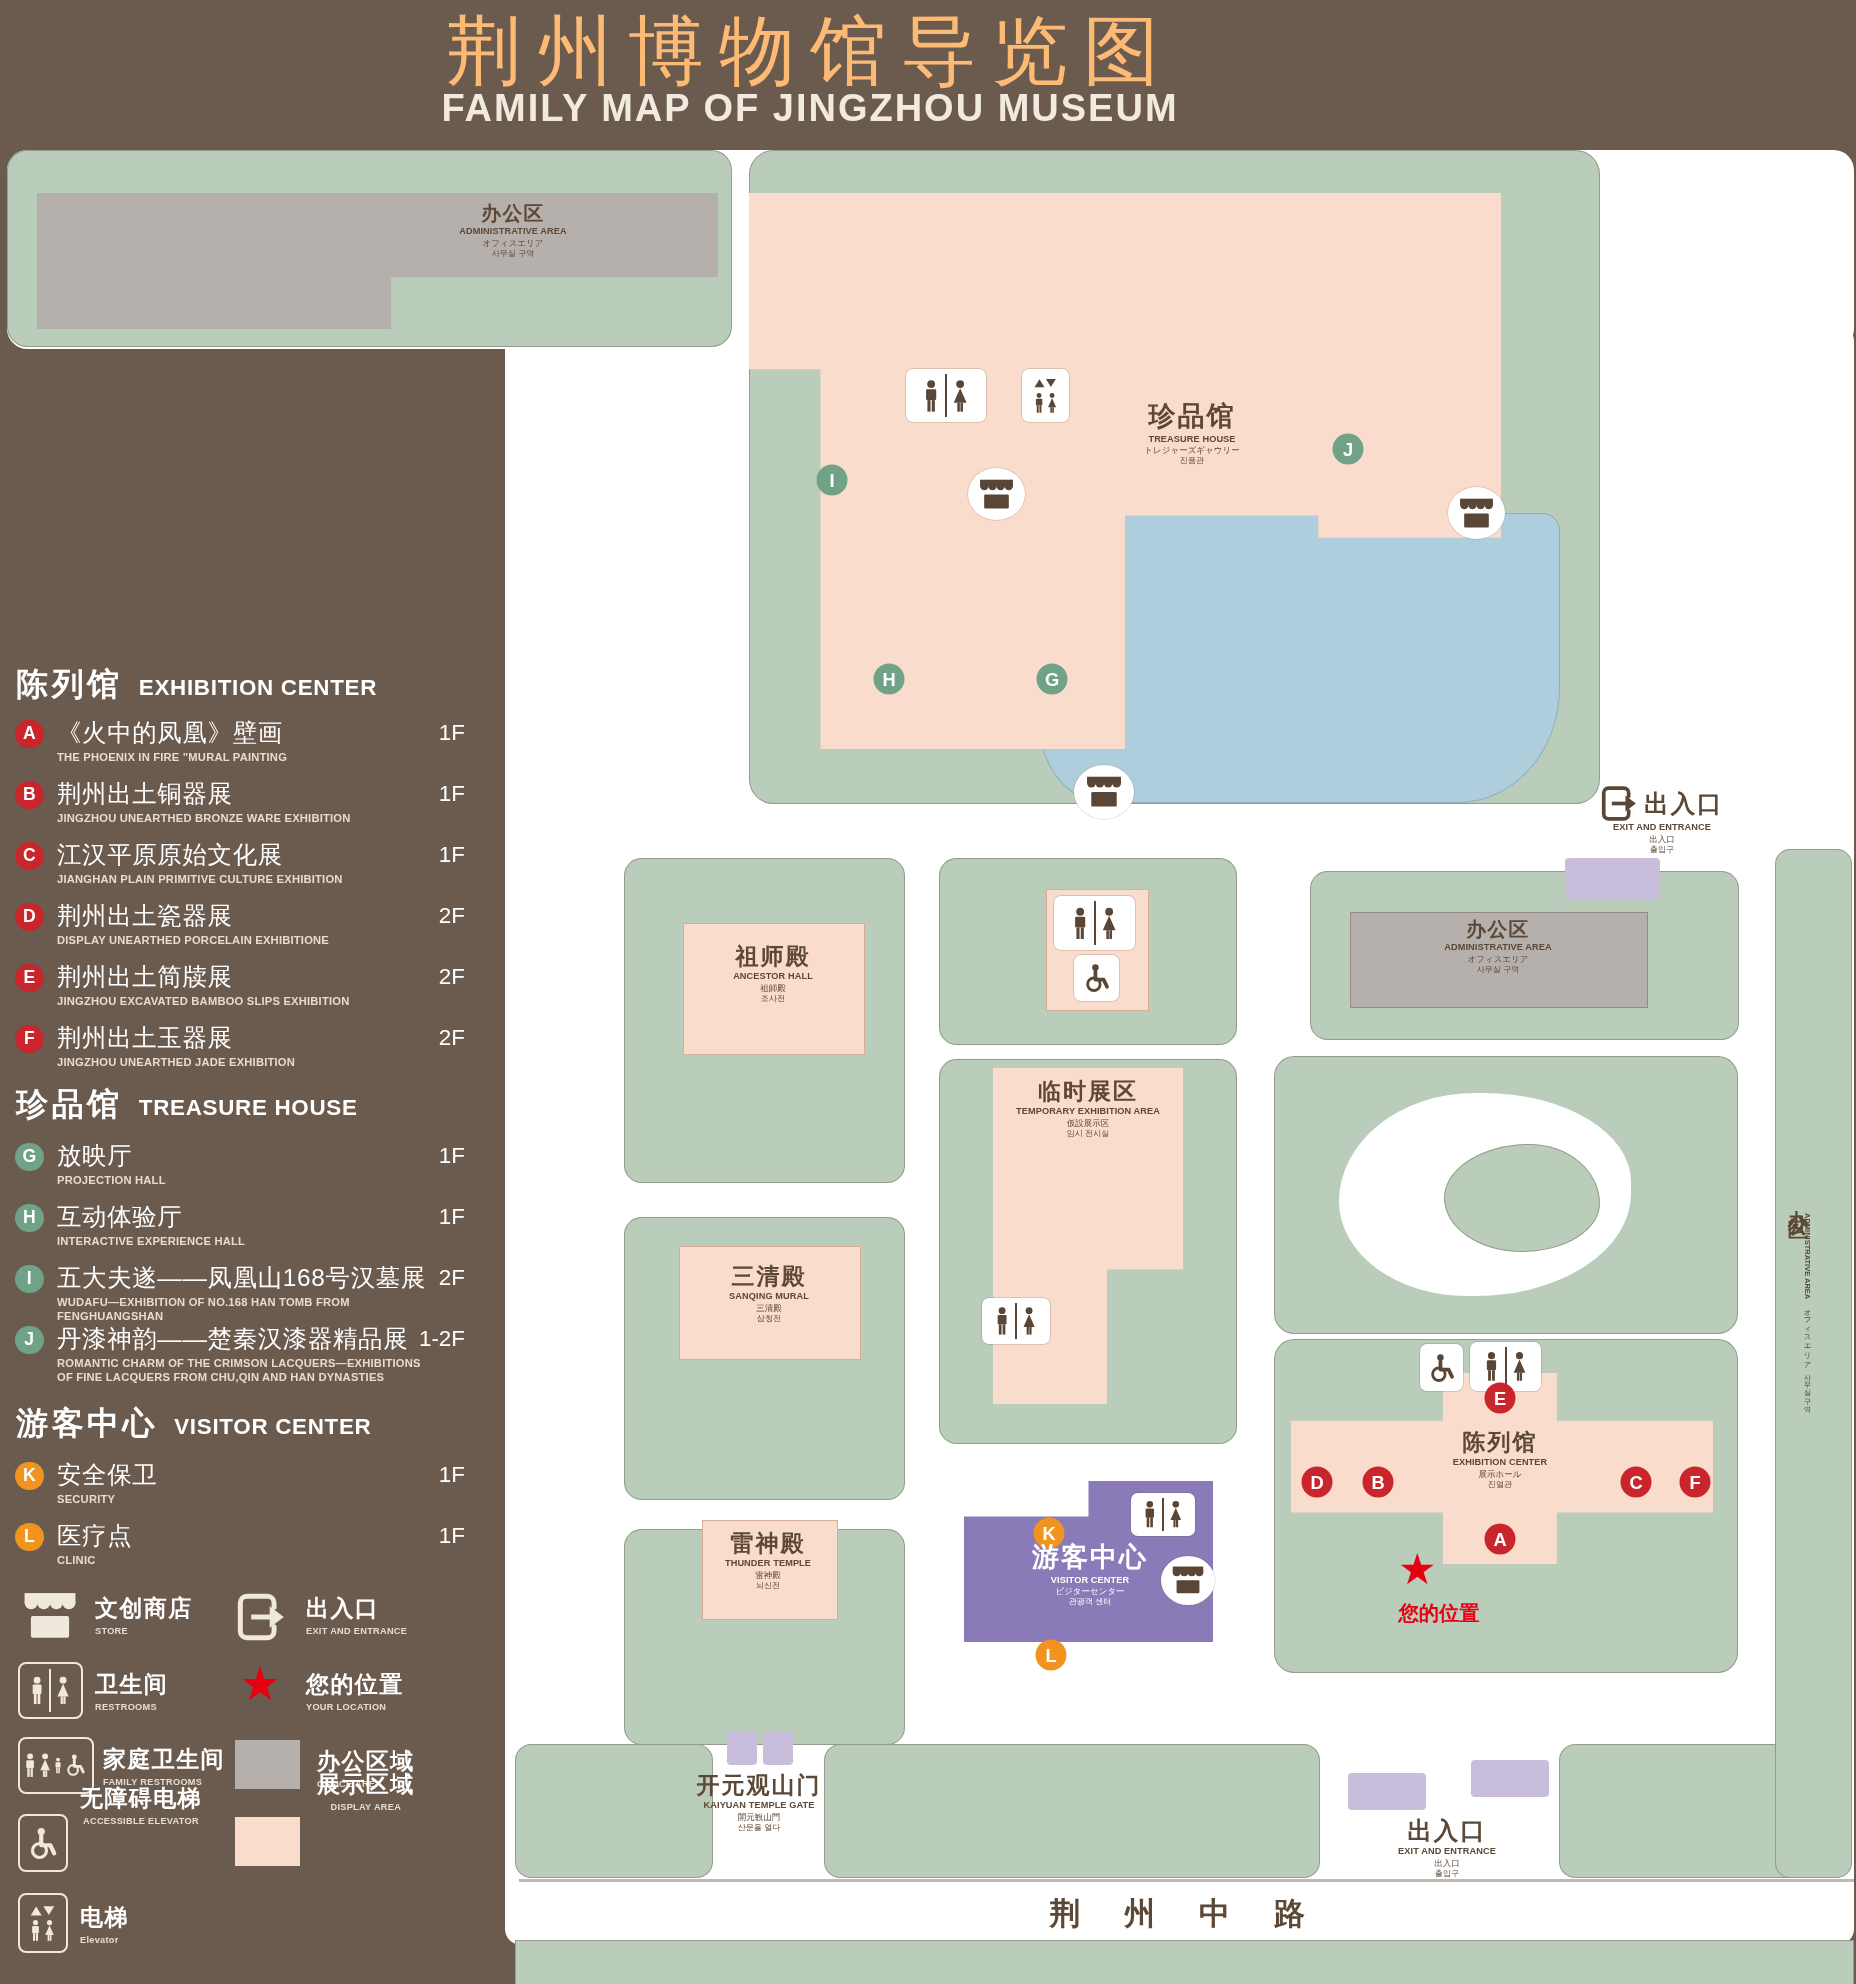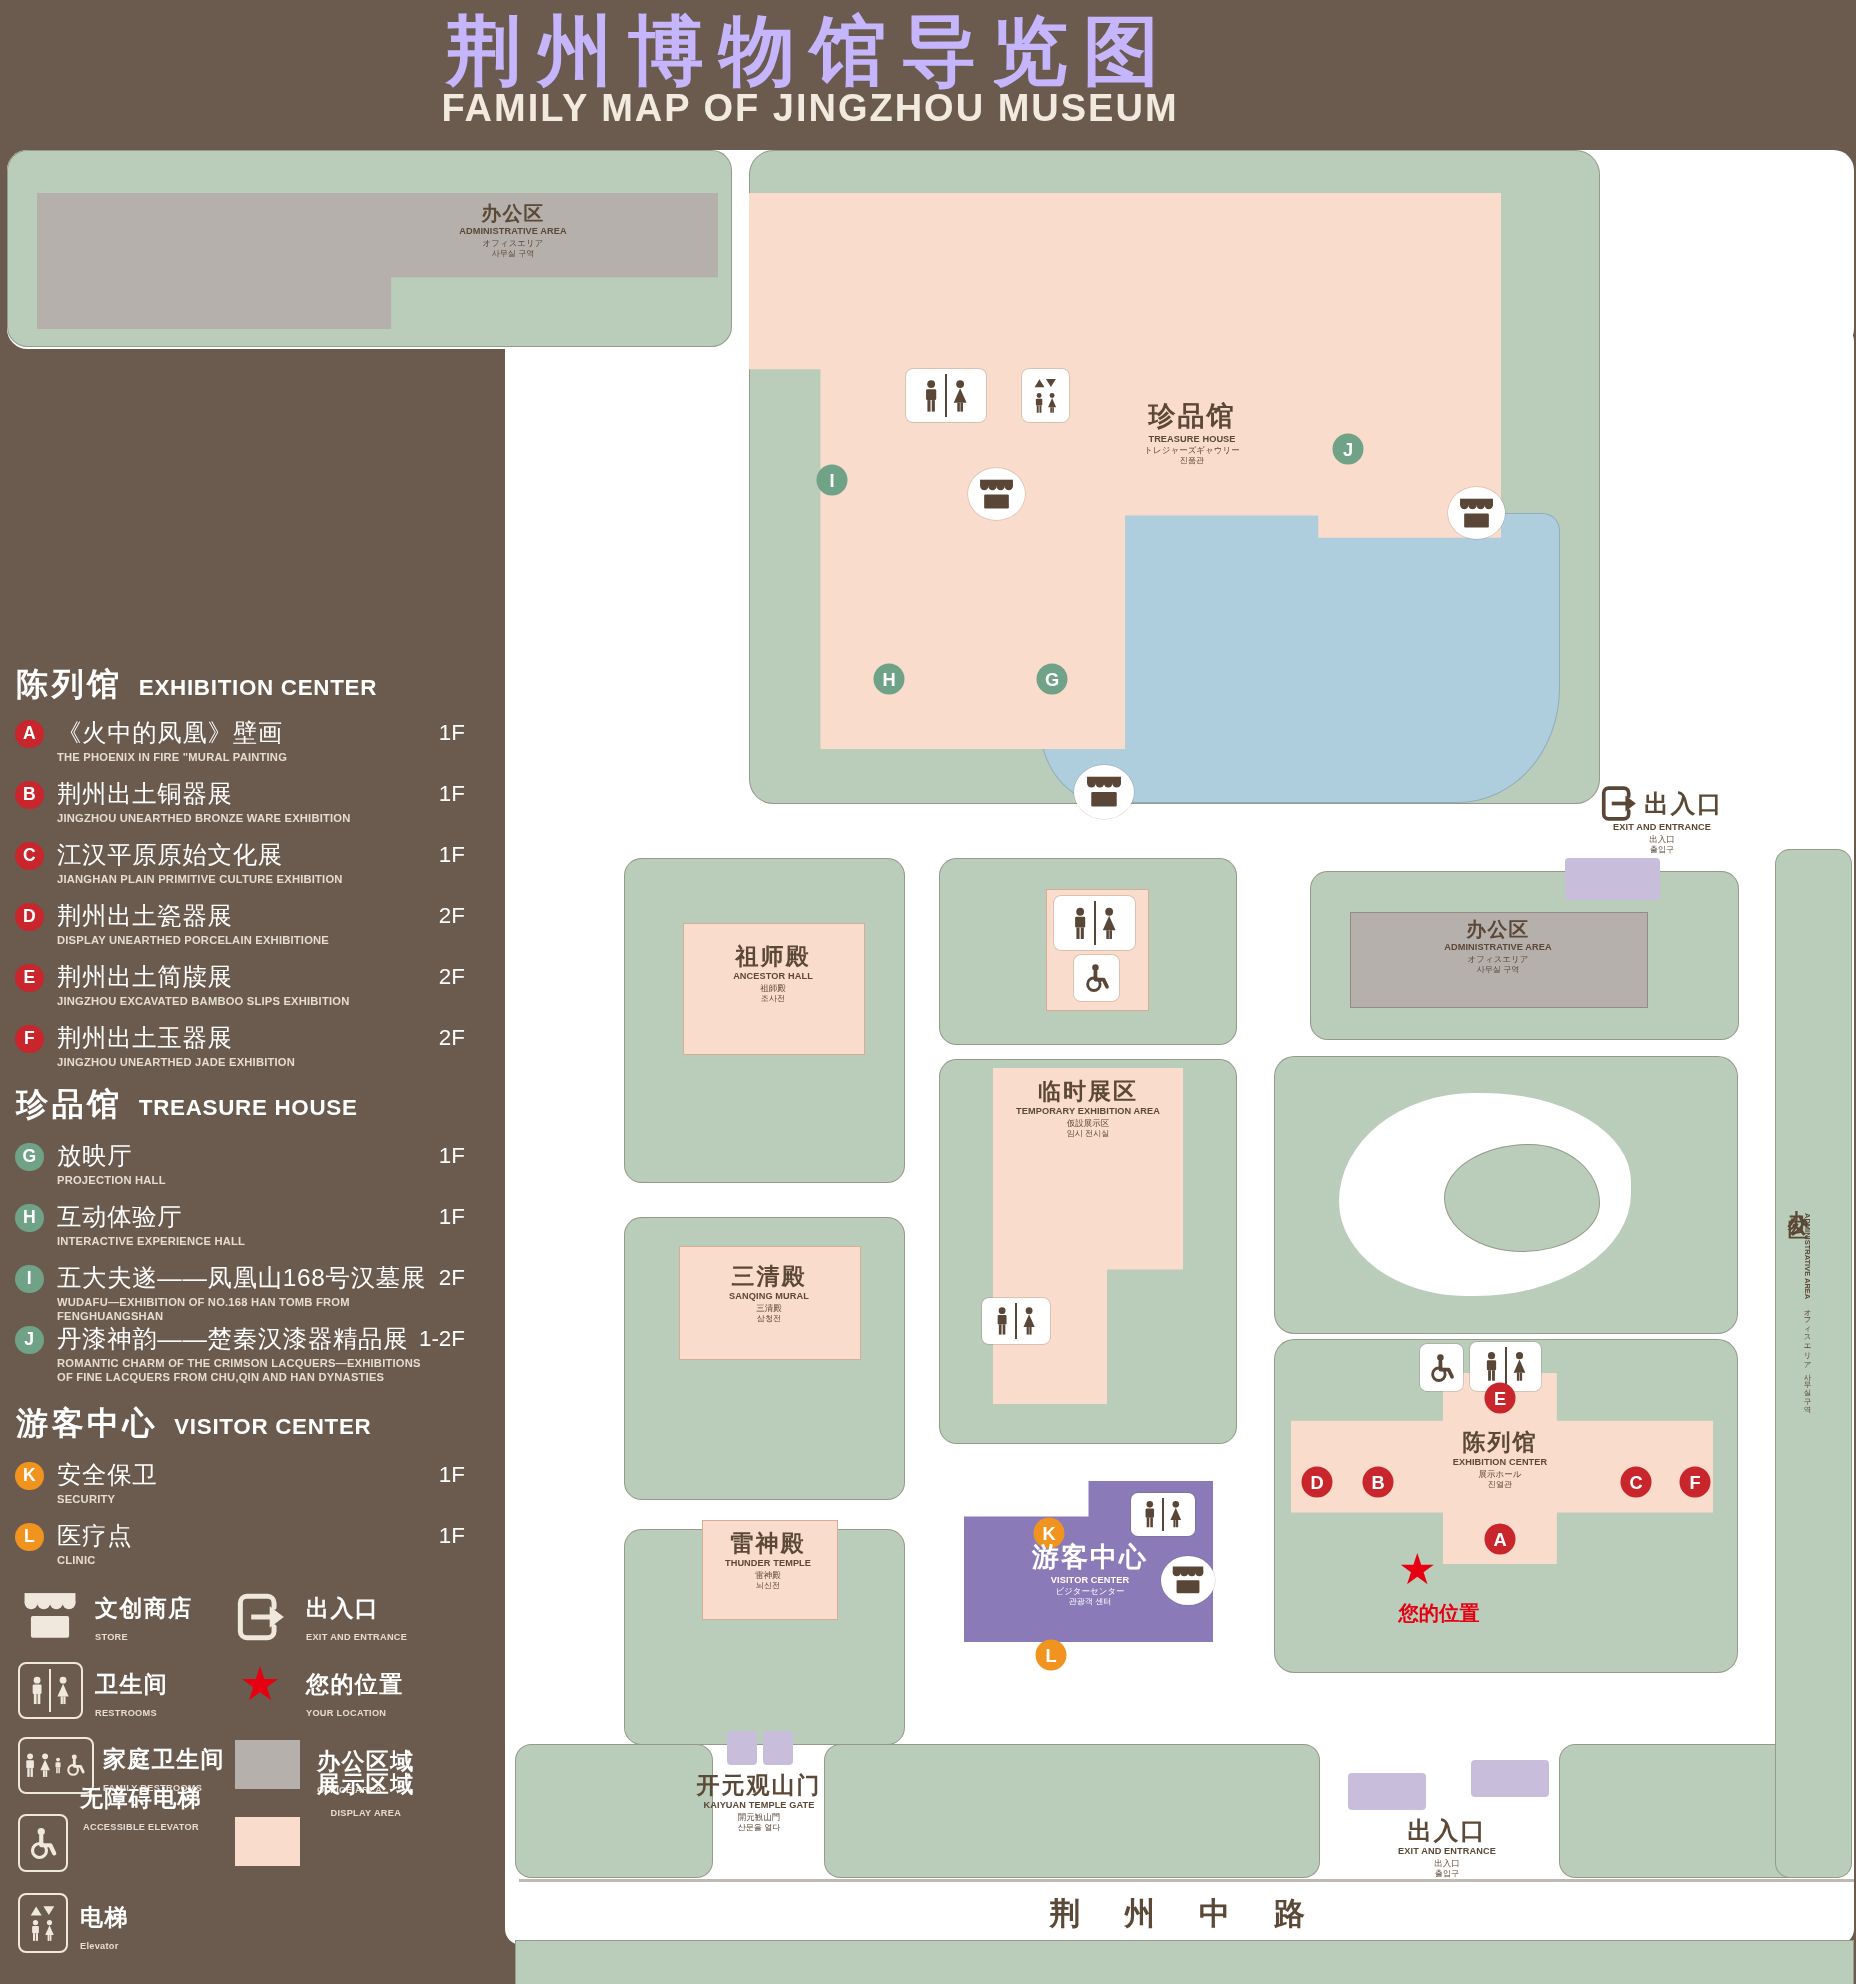--- a/index.html
+++ b/index.html
@@ -11,22 +11,22 @@
   html,body{margin:0;padding:0;background:var(--bg);}
   #stage{position:relative;width:1857px;height:1985px;background:var(--bg);overflow:hidden;
          font-family:"Liberation Sans","DejaVu Sans",sans-serif;}
   .abs{position:absolute;}
   .base{position:absolute;background:#ffffff;}
   .gp{position:absolute;background:var(--green);border:1.4px solid var(--line);border-radius:17.6px;box-sizing:border-box;}
   .bld{position:absolute;box-sizing:border-box;}
   .pinkb{background:var(--pink);border:1.4px solid rgba(185,135,105,.55);}
   .grayb{background:var(--gray);border:1.4px solid rgba(125,115,105,.6);}
   .noborder{border:none;}
-  .title-zh{position:absolute;left:0;top:1.4px;width:1620px;text-align:center;color:#c4b5fd;
-            font-size:76px;font-weight:bold;letter-spacing:15px;}
+  .title-zh{position:absolute;left:0;top:1.4px;width:1620px;text-align:center;color:#fdba74;
+            font-size:76px;font-weight:normal;letter-spacing:15px;}
   .title-en{position:absolute;left:0;top:87px;width:1620px;text-align:center;color:var(--cream);
             font-size:38px;font-weight:bold;letter-spacing:2px;}
   
   .mlabel{position:absolute;text-align:center;color:#5C4836;transform:translateX(-50%);line-height:1.28;white-space:nowrap;}
   .mlabel .zh{font-size:23px;font-weight:bold;letter-spacing:2px;}
   .mlabel .en{font-size:9.2px;font-weight:bold;letter-spacing:0.1px;}
   .mlabel .jp{font-size:8.5px;}
   .mlabel .kr{font-size:8.1px;}
   .mlabel.big .zh{font-size:27px;}
   .mlabel.small .zh{font-size:19.7px;letter-spacing:1.4px;}
@@ -59,21 +59,21 @@
   .side-item{position:absolute;left:15px;width:469px;height:60px;}
   .side-item .lmk{position:absolute;left:0;top:2.7px;width:28.5px;height:28.5px;border-radius:50%;display:flex;
                   align-items:center;justify-content:center;color:#fff;font-weight:bold;font-size:17.6px;}
   .lmk.red{background:var(--red);} .lmk.green{background:var(--mgreen);} .lmk.orange{background:var(--orange);}
   .side-item .si-zh{position:absolute;left:42px;top:0;font-size:24.4px;color:#ffffff;white-space:nowrap;letter-spacing:0.7px;}
   .side-item .si-en{position:absolute;left:42px;top:33px;width:380px;font-size:11.2px;font-weight:bold;
                     color:#E6DCD2;letter-spacing:0.2px;line-height:1.25;}
   .side-item .si-floor{position:absolute;right:19px;top:2.7px;font-size:22.4px;color:#ffffff;}
   .sym-lbl{position:absolute;color:#fff;}
   .sym-zh{font-size:23px;font-weight:bold;letter-spacing:1.4px;white-space:nowrap;}
-  .sym-en{font-size:9.2px;font-weight:bold;color:#E6DCD2;margin-top:8px;letter-spacing:0.3px;white-space:nowrap;}
+  .sym-en{font-size:9.2px;font-weight:bold;color:#E6DCD2;margin-top:2px;letter-spacing:0.3px;white-space:nowrap;}
   .swatch{position:absolute;box-sizing:border-box;}
   .star{color:var(--locred);line-height:1;}
 </style>
 </head>
 <body>
 
 <svg width="0" height="0" style="position:absolute">
   <defs>
     <symbol id="s-man" viewBox="0 0 24 48">
       <circle cx="12" cy="6.5" r="5.8"></circle>

